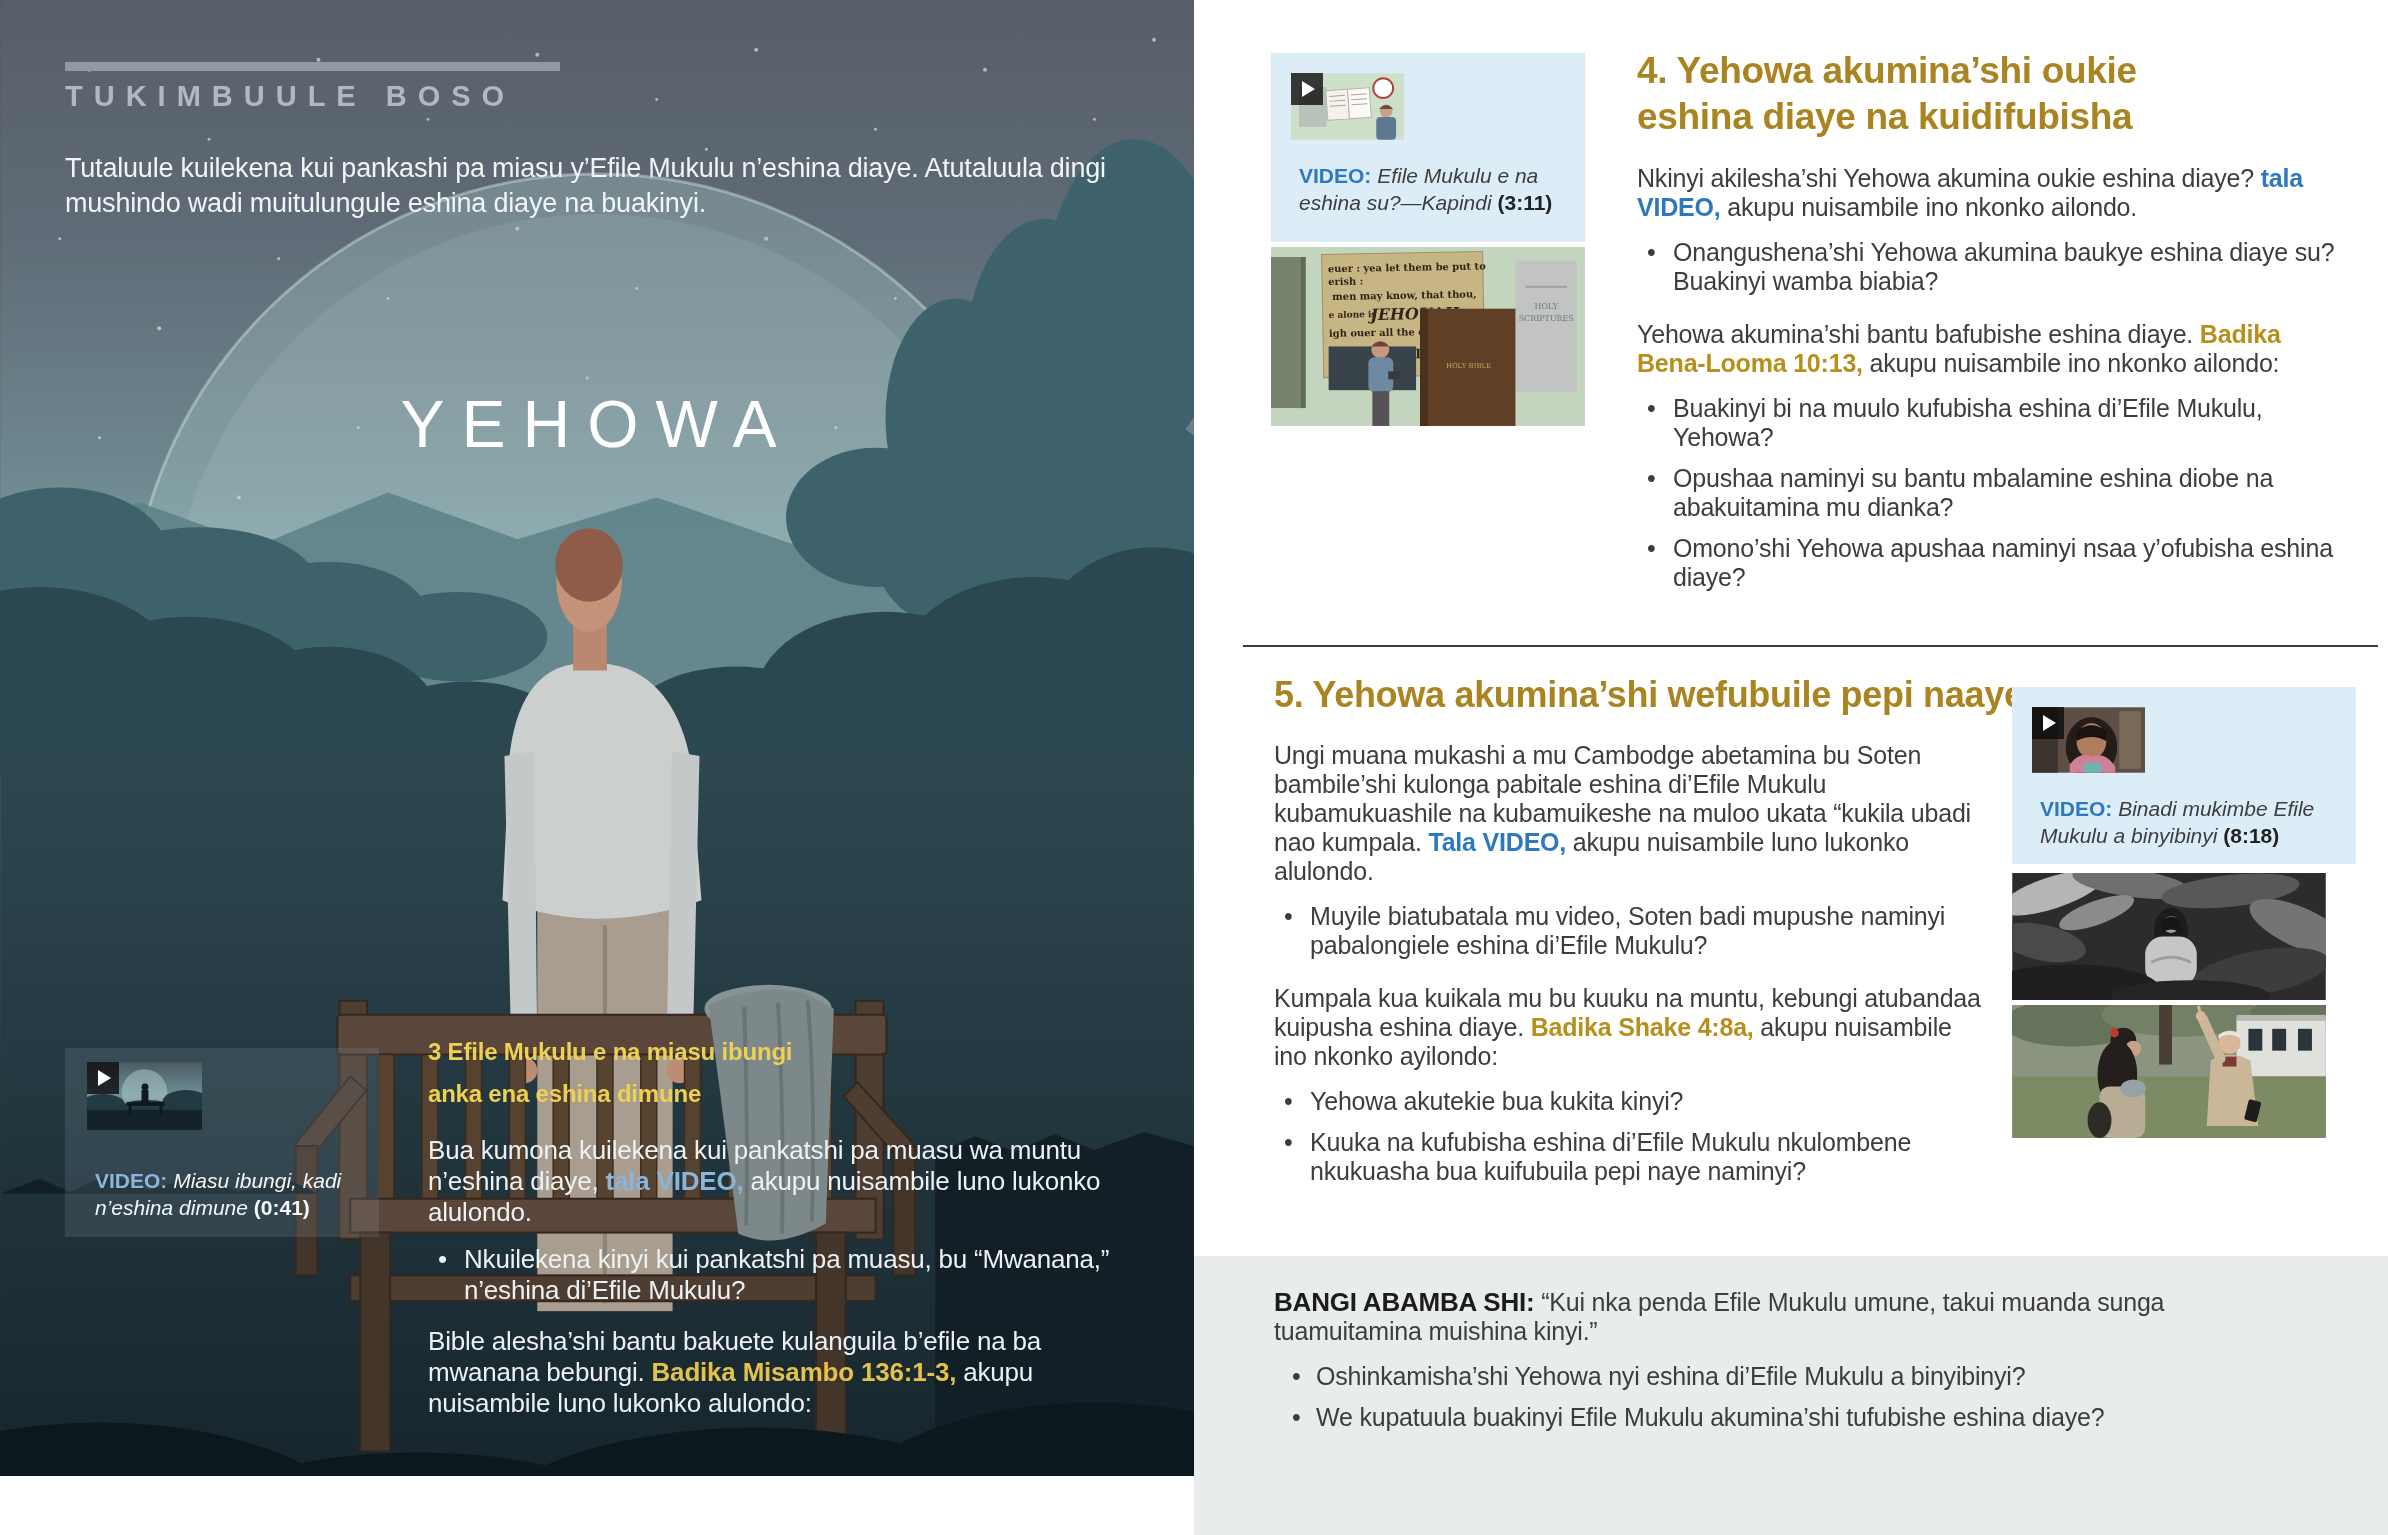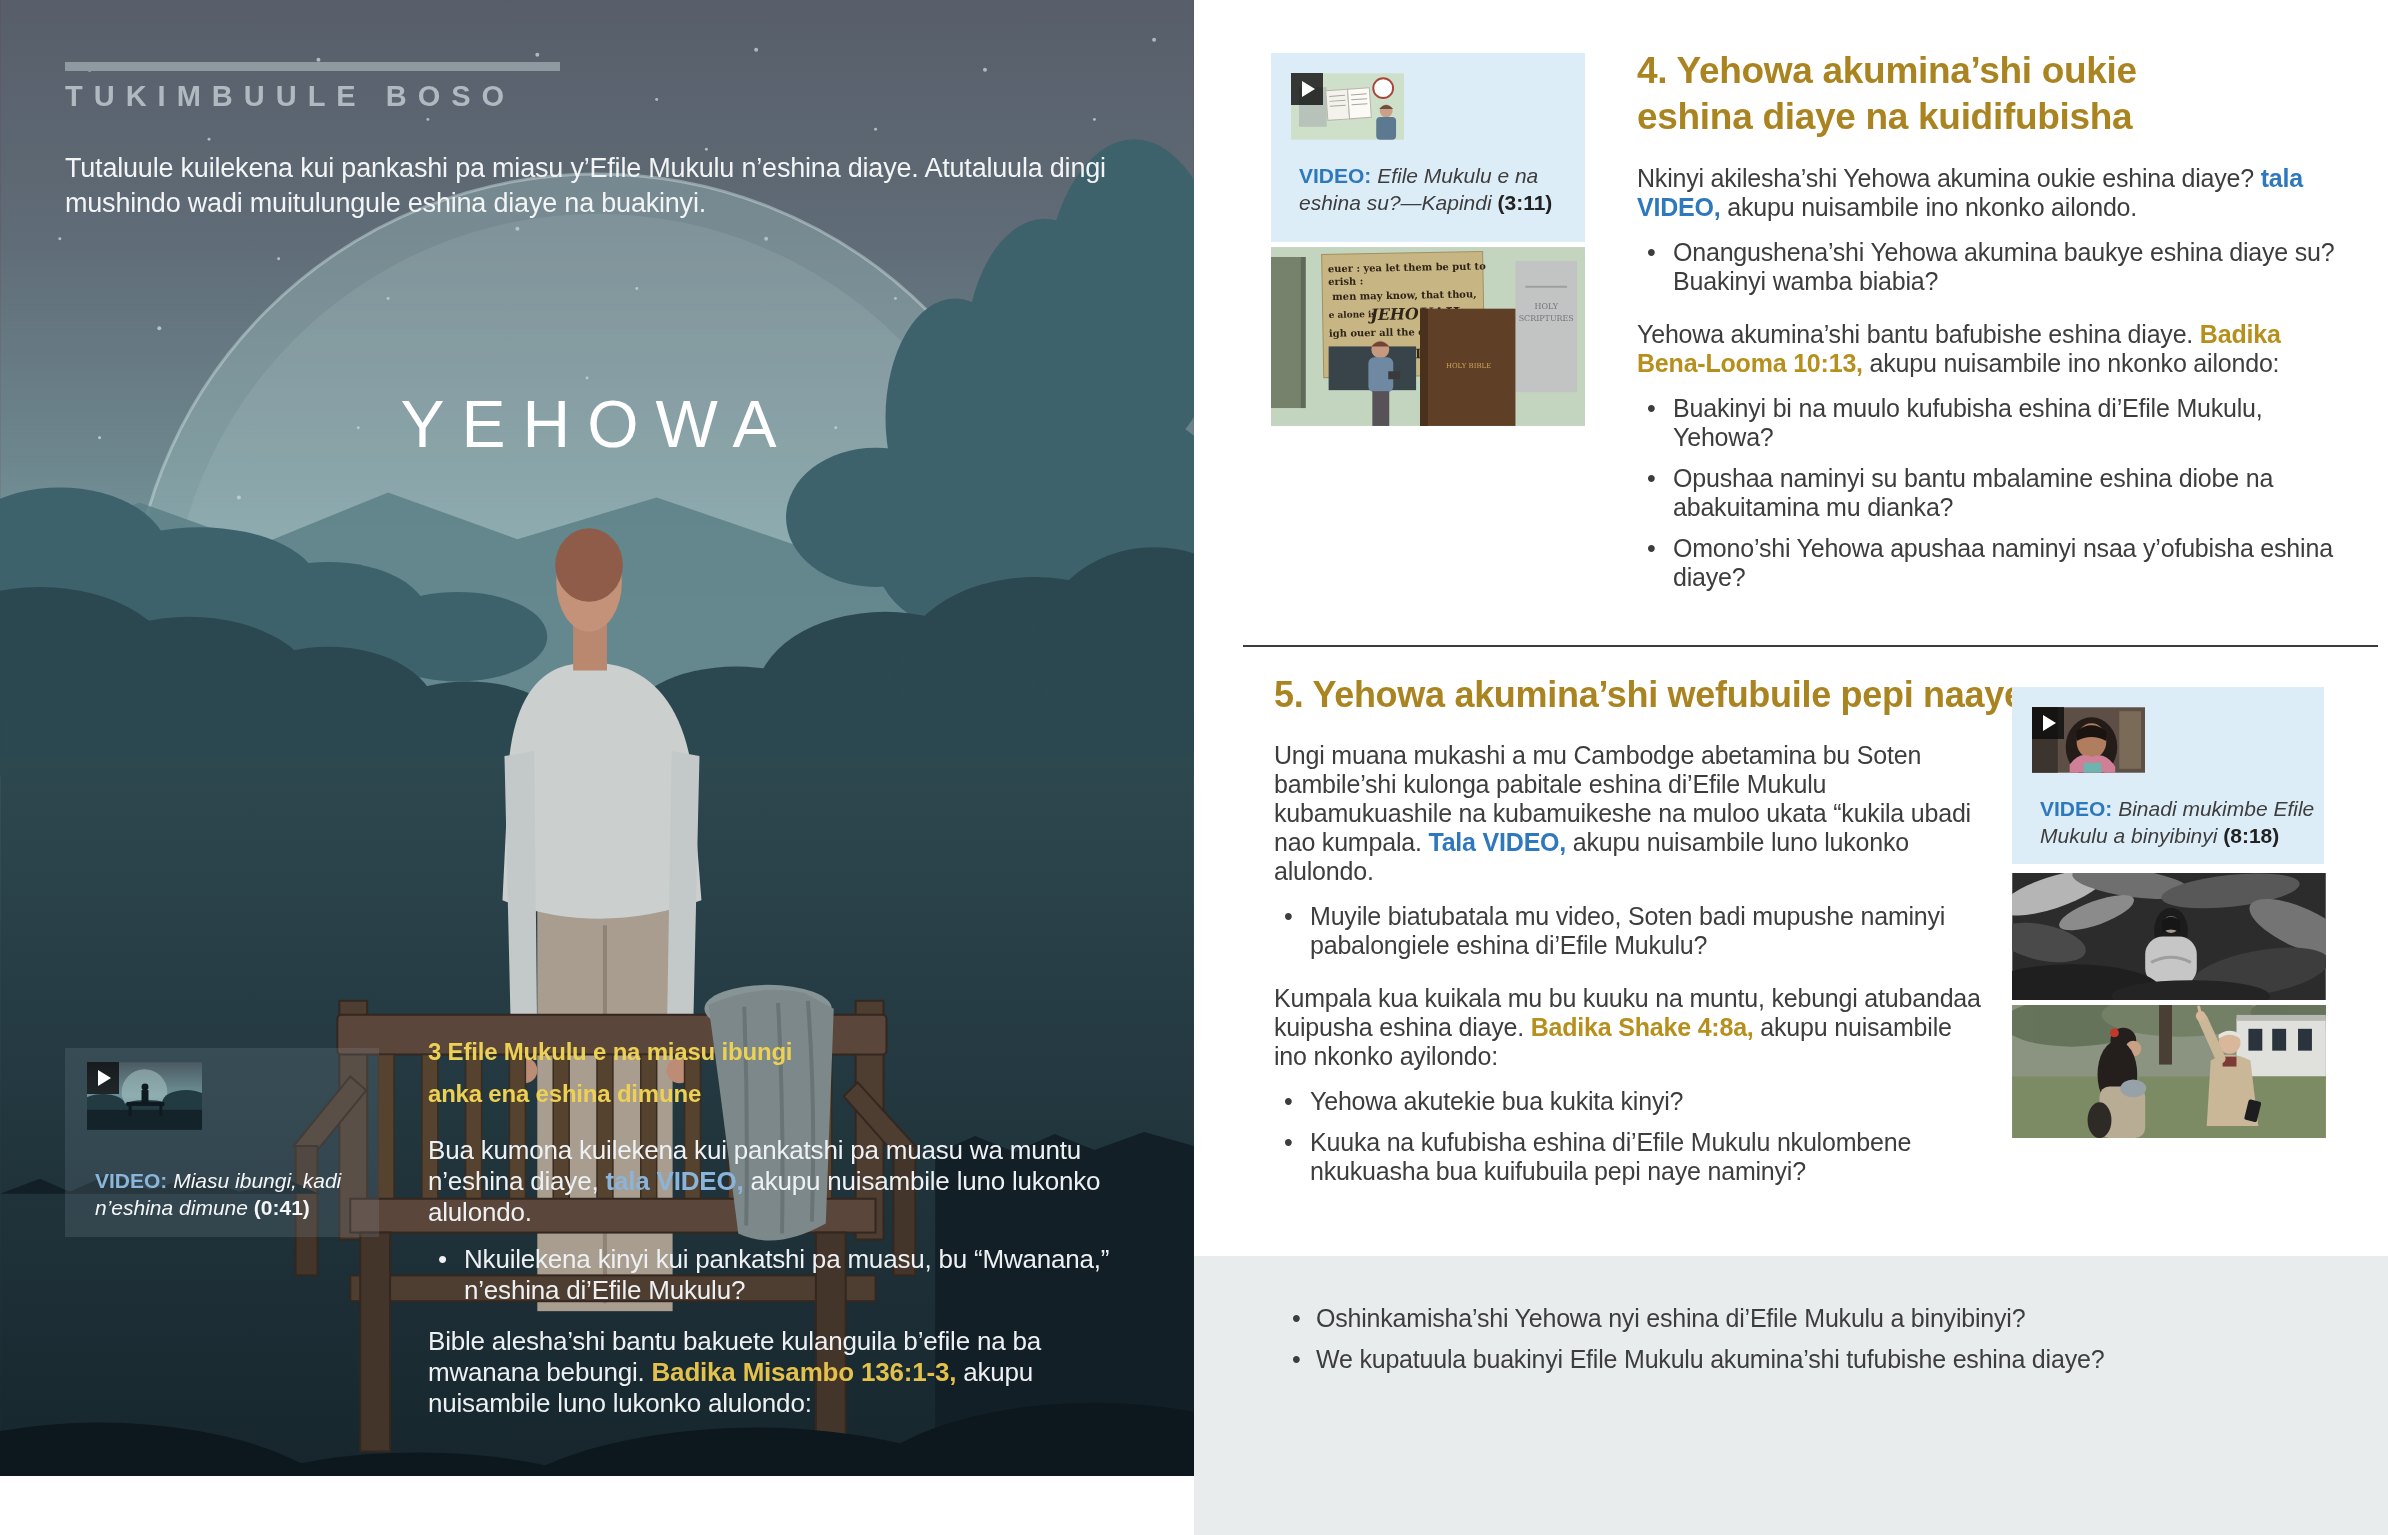--- a/index.html
+++ b/index.html
@@ -40,21 +40,21 @@
   ul.blist li::before{content:"\2022";position:absolute;left:10px;top:0;}
   .link{font-weight:bold;text-decoration:none;cursor:pointer;}
   .link-darkbg{color:#8ab4da;}
   .link-lightbg{color:#2e79bd;}
   .ref-gold{font-weight:bold;color:#b78f1d;cursor:pointer;}
   .ref-gold-dark{font-weight:bold;color:#e3c14b;cursor:pointer;}
   
   .right-page{position:absolute;left:1194px;top:0;width:1194px;height:1535px;background:#ffffff;}
   .vb-blue{background:#ddedf8;}
   .vb1{left:77px;top:53px;width:314px;height:189px;}
-  .vb5{left:818px;top:687px;width:312px;height:177px;}
+  .vb5{left:818px;top:687px;width:344px;height:177px;}
   .photo{position:absolute;overflow:hidden;}
   .h-gold{margin:0;font-size:37px;line-height:46px;font-weight:bold;color:#aa8420;letter-spacing:-0.3px;}
   .h-gold5{margin:0;font-size:36px;line-height:44px;font-weight:bold;color:#aa8420;white-space:nowrap;letter-spacing:-0.3px;}
   .light-body{font-size:25px;line-height:29px;color:#3d3d3d;letter-spacing:-0.2px;}
   .sec4{left:443px;top:48px;width:716px;}
   .sec5{left:80px;top:673px;width:716px;}
   .sec4 p,.sec5 p{margin:24px 0 0 0;}
   .divider{position:absolute;left:49px;top:645px;width:1135px;height:2px;background:#3c3c3c;}
   .footer-box{position:absolute;left:0;top:1256px;width:1194px;height:280px;background:#e9eced;}
   .footer-inner{position:absolute;left:80px;top:32px;width:940px;}
@@ -444,20 +444,21 @@
           <circle cx="103" cy="28" r="4.5" fill="#c03a2c"></circle>
           <rect x="88" y="82" width="46" height="52" rx="10" fill="#b9ac94"></rect>
           <ellipse cx="122" cy="84" rx="13" ry="9" fill="#97a1a8"></ellipse>
           <ellipse cx="88" cy="116" rx="12" ry="18" fill="#2e2a26"></ellipse>
         </g>
       </svg>
     </div>
 
     <footer class="footer-box">
       <div class="footer-inner light-body">
+        <p style="margin:0;"><span class="footer-label">BANGI ABAMBA SHI:</span><span> “Kui nka penda Efile Mukulu umune, takui muanda sunga tuamuitamina muishina kinyi.”</span></p>
         <ul class="blist">
           <li>Oshinkamisha’shi Yehowa nyi eshina di’Efile Mukulu a binyibinyi?</li>
           <li>We kupatuula buakinyi Efile Mukulu akumina’shi tufubishe eshina diaye?</li>
         </ul>
       </div>
     </footer>
   </section>
 </div>
 
 

